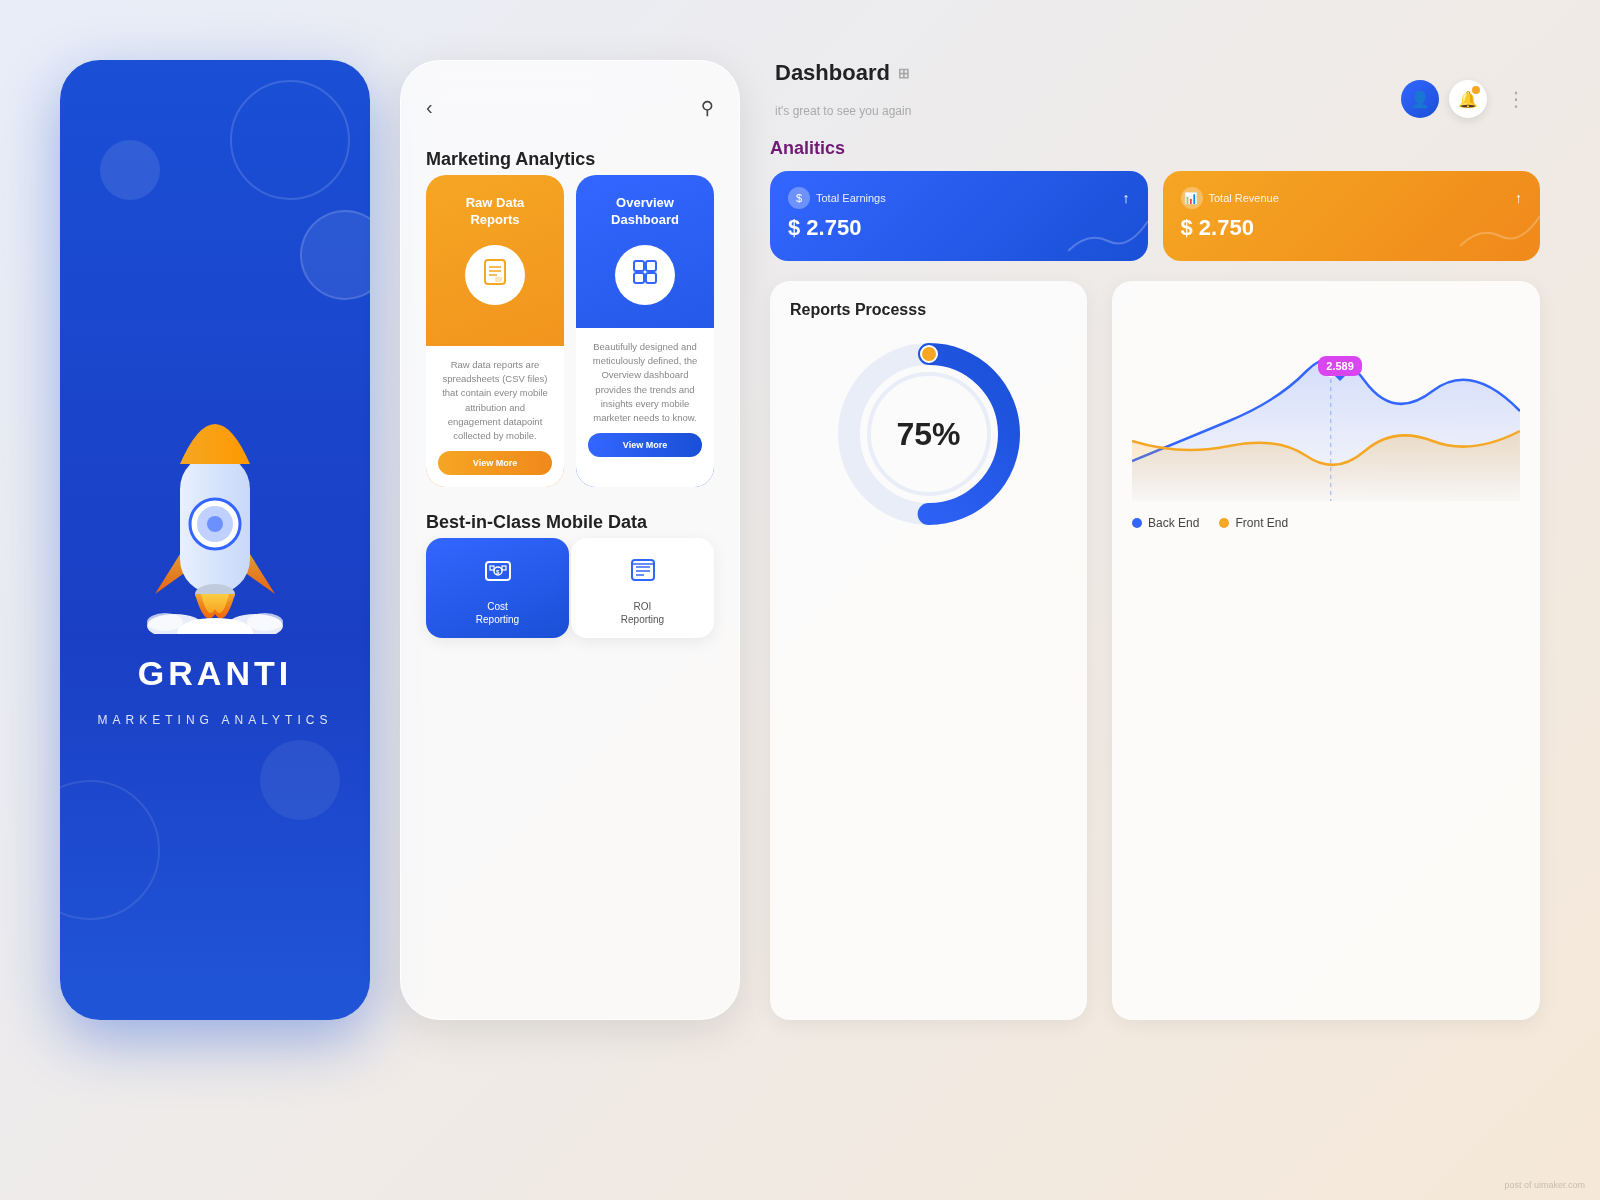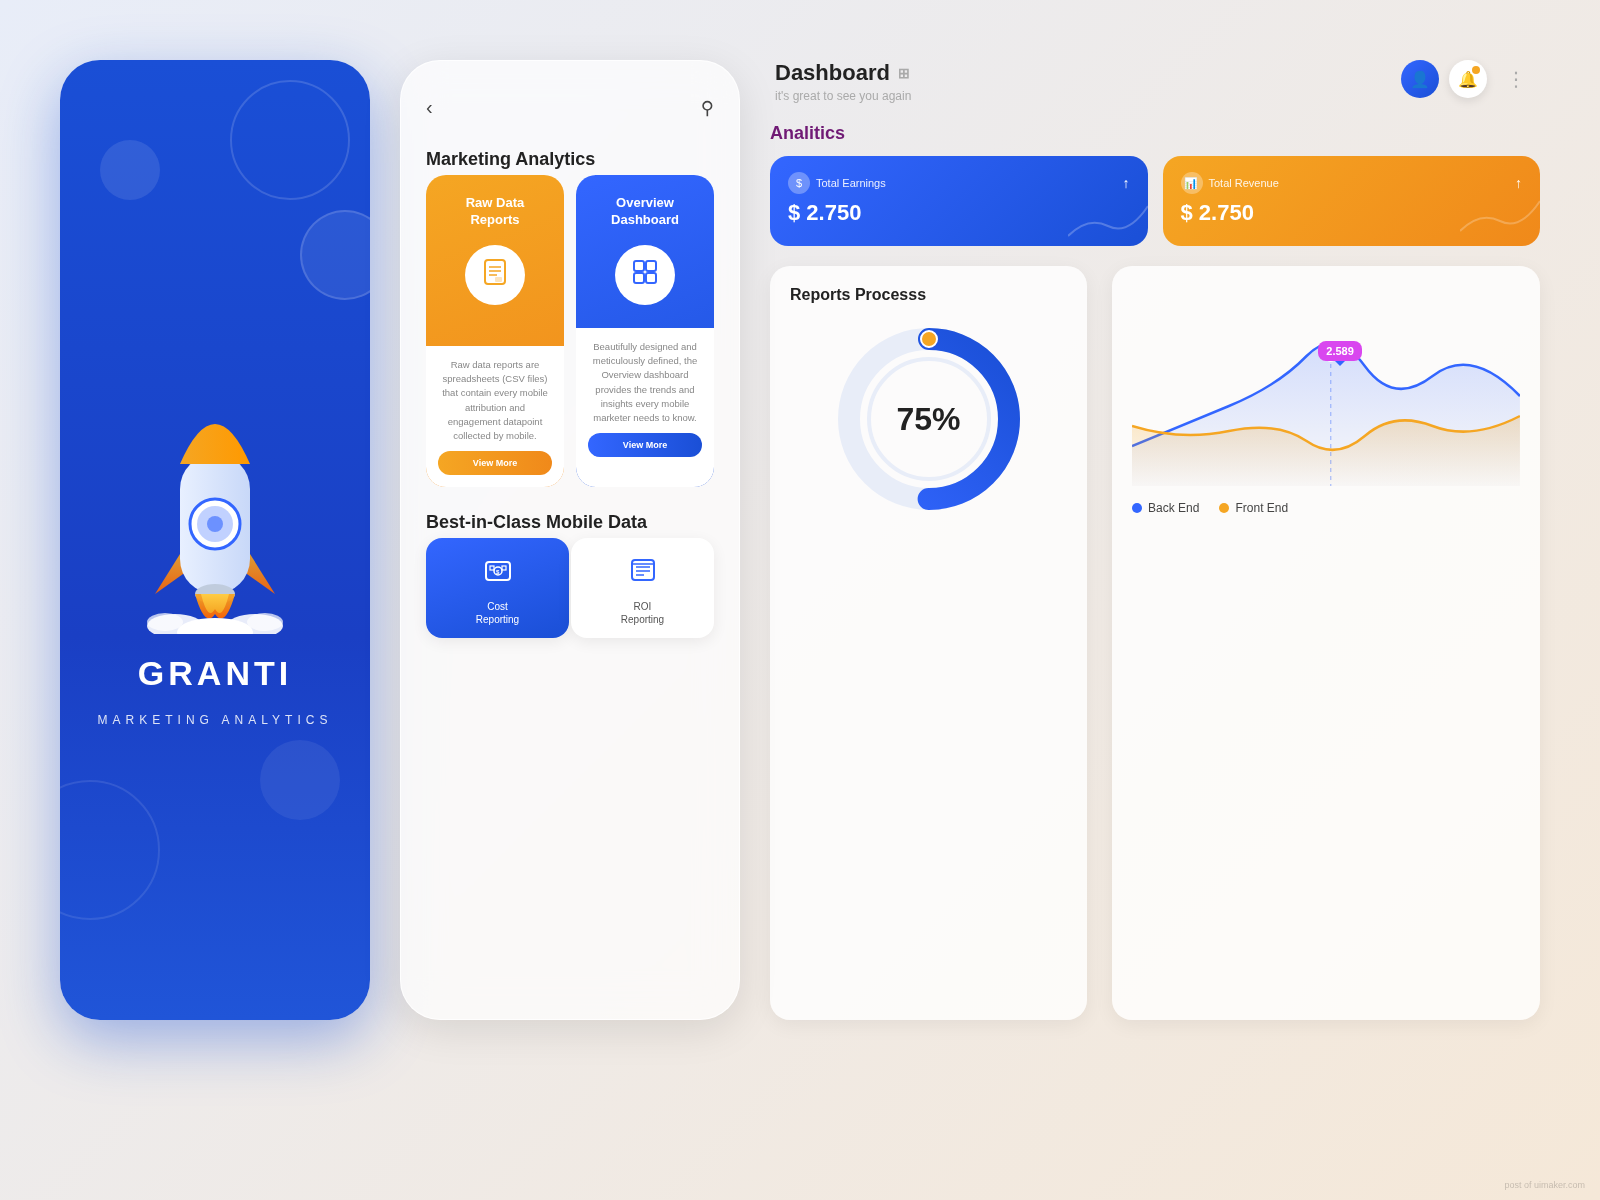--- a/index.html
+++ b/index.html
@@ -283,39 +283,39 @@
       height: 960px;
       display: flex;
       flex-direction: column;
       gap: 20px;
     }
 
     
     .dashboard-header {
       display: flex;
       justify-content: space-between;
-      align-items: flex-start;
+      align-items: flex-end;
       padding: 0 5px;
     }
 
     .dashboard-title-group {}
 
     .dashboard-title {
       font-size: 22px;
       font-weight: 700;
       color: #222;
       display: flex;
       align-items: center;
       gap: 8px;
     }
 
     .dashboard-subtitle {
       font-size: 12px;
       color: #aaa;
-      margin-top: 3px;
+      margin-top: 18px;
     }
 
     .dashboard-icons {
       display: flex;
       gap: 10px;
       align-items: center;
     }
 
     .dash-icon-btn {
       width: 38px;

